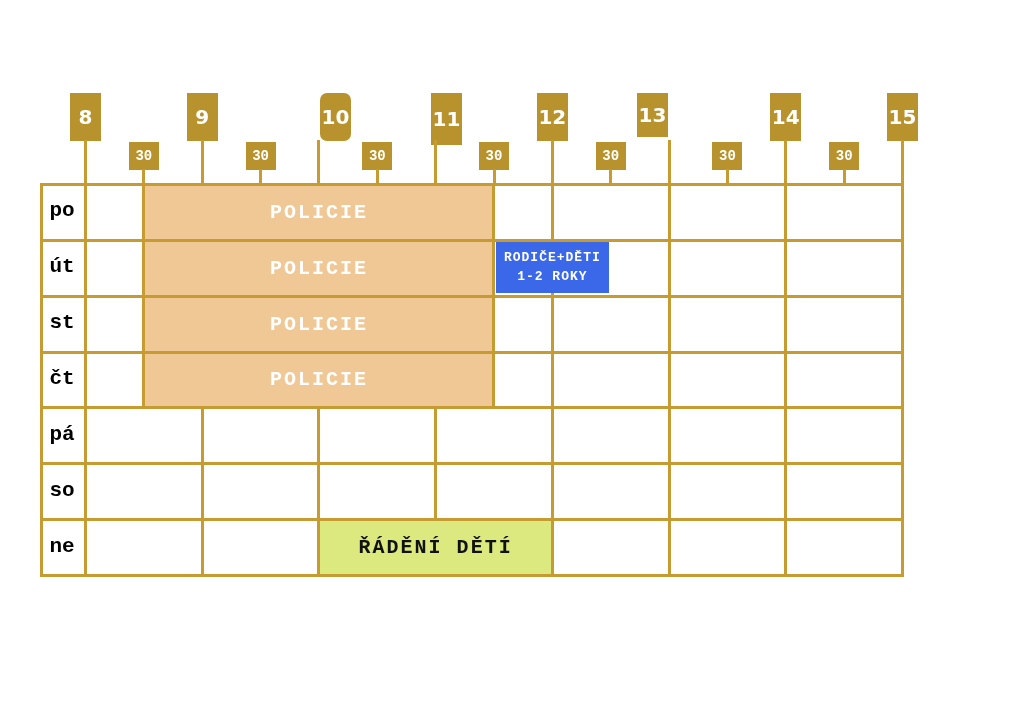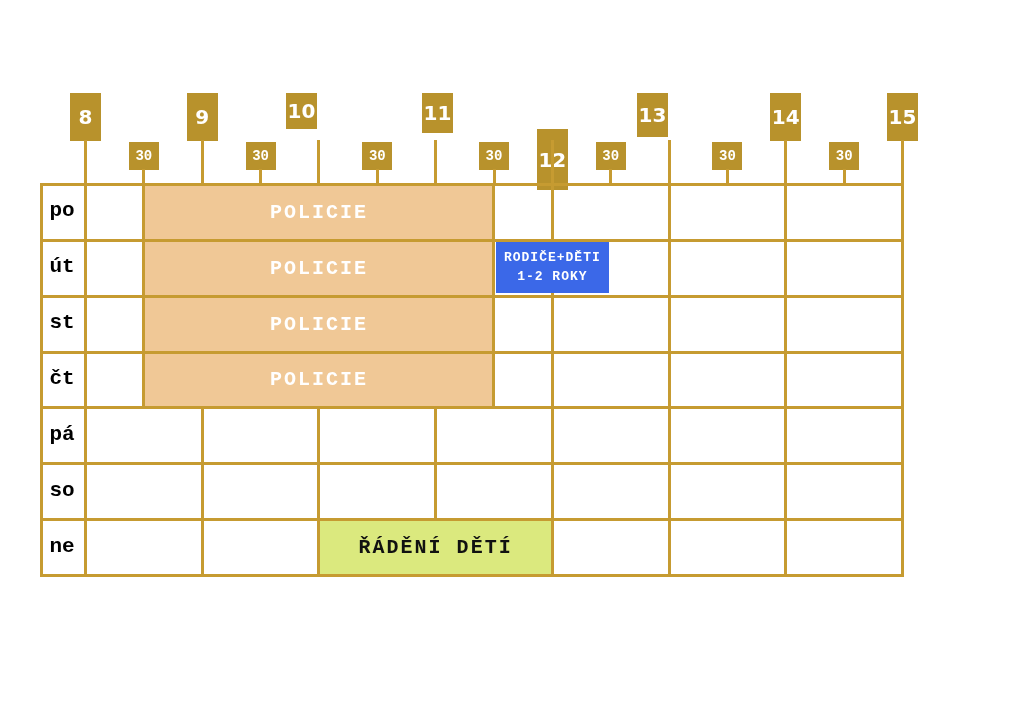--- a/index.html
+++ b/index.html
@@ -50,25 +50,25 @@
 </style>
 </head>
 <body>
 
 <div id="stage" style="--tick-box: #B8922C; --tick-text: #FFFFFF; --grid-line: #C69B31; --policie-fill: #F0C896; --policie-text: #FFFFFF; --rodice-fill: #3B68E8; --rodice-text: #FFFFFF; --radeni-fill: #DBE97E; --radeni-text: #111111;">
   <div class="abs" id="ticks" style="left:0;top:0;width:1024px;height:724px;">
       <div class="abs tick-box tick-hour" style="left: 70px; top: 93px; width: 31px; height: 48px;">8</div>
       <div class="abs stem" style="left: 84px; top: 140px; width: 3px; height: 43px;"></div>
       <div class="abs tick-box tick-hour" style="left: 186.714px; top: 93px; width: 31px; height: 48px;">9</div>
       <div class="abs stem" style="left: 200.714px; top: 140px; width: 3px; height: 43px;"></div>
-      <div class="abs tick-box tick-hour" style="left: 286px; top: 93px; width: 31px; height: 36px;">10</div>
+      <div class="abs tick-box tick-hour" style="left: 320px; top: 93px; width: 31px; height: 48px; border-radius: 7px;">10</div>
       <div class="abs stem" style="left: 317.429px; top: 140px; width: 3px; height: 43px;"></div>
-      <div class="abs tick-box tick-hour" style="left: 422px; top: 93px; width: 31px; height: 40px;">11</div>
+      <div class="abs tick-box tick-hour" style="left: 431px; top: 93px; width: 31px; height: 52px;">11</div>
       <div class="abs stem" style="left: 434.143px; top: 140px; width: 3px; height: 43px;"></div>
-      <div class="abs tick-box tick-hour" style="left: 536.857px; top: 93px; width: 31px; height: 61px; margin-top: 36px;">12</div>
+      <div class="abs tick-box tick-hour" style="left: 536.857px; top: 93px; width: 31px; height: 48px;">12</div>
       <div class="abs stem" style="left: 550.857px; top: 140px; width: 3px; height: 43px;"></div>
       <div class="abs tick-box tick-hour" style="left: 637px; top: 93px; width: 31px; height: 44px; text-align: right;">13</div>
       <div class="abs stem" style="left: 667.571px; top: 140px; width: 3px; height: 43px;"></div>
       <div class="abs tick-box tick-hour" style="left: 770.286px; top: 93px; width: 31px; height: 48px;">14</div>
       <div class="abs stem" style="left: 784.286px; top: 140px; width: 3px; height: 43px;"></div>
       <div class="abs tick-box tick-hour" style="left: 887px; top: 93px; width: 31px; height: 48px;">15</div>
       <div class="abs stem" style="left: 901px; top: 140px; width: 3px; height: 43px;"></div>
       <div class="abs tick-box tick-half" style="left: 128.857px; top: 142px; width: 30px; height: 28px;">30</div>
       <div class="abs stem" style="left: 142.357px; top: 169px; width: 3px; height: 14px;"></div>
       <div class="abs tick-box tick-half" style="left: 245.571px; top: 142px; width: 30px; height: 28px;">30</div>

